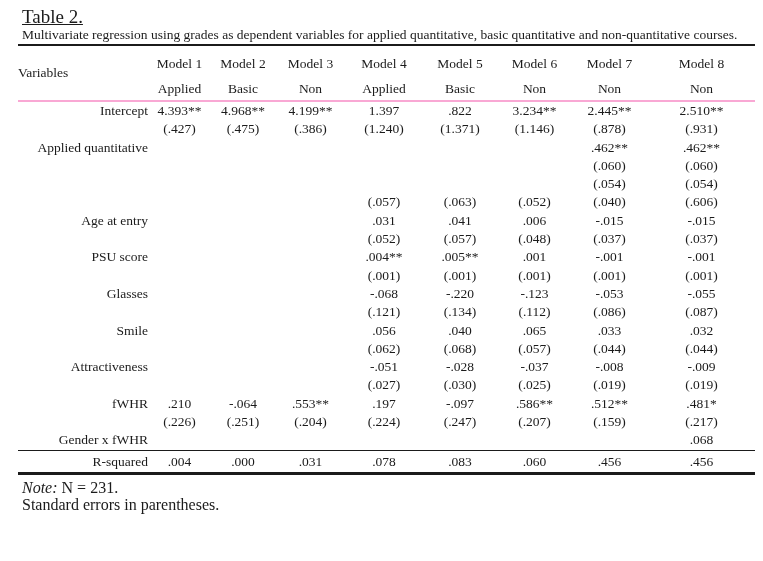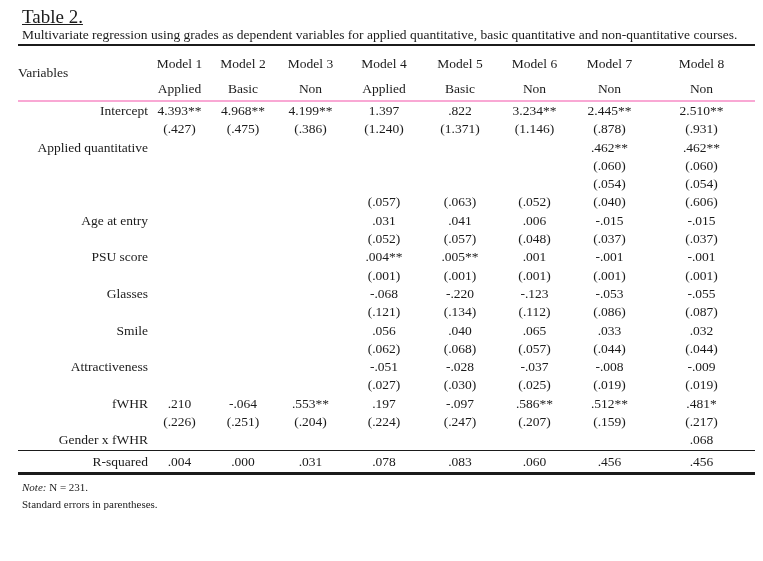--- a/index.html
+++ b/index.html
@@ -74,21 +74,21 @@
   }
   tr.summary-row td {
     height: 21px;
     line-height: 21px;
   }
   .notes {
     padding-left: 4px;
     margin-top: 4px;
   }
   .note-line {
-    font-size: 11px;
+    font-size: 16px;
     line-height: 17.5px;
   }
   .note-label {
     font-style: italic;
   }
 </style>
 </head>
 <body>
 
 <div class="page">

